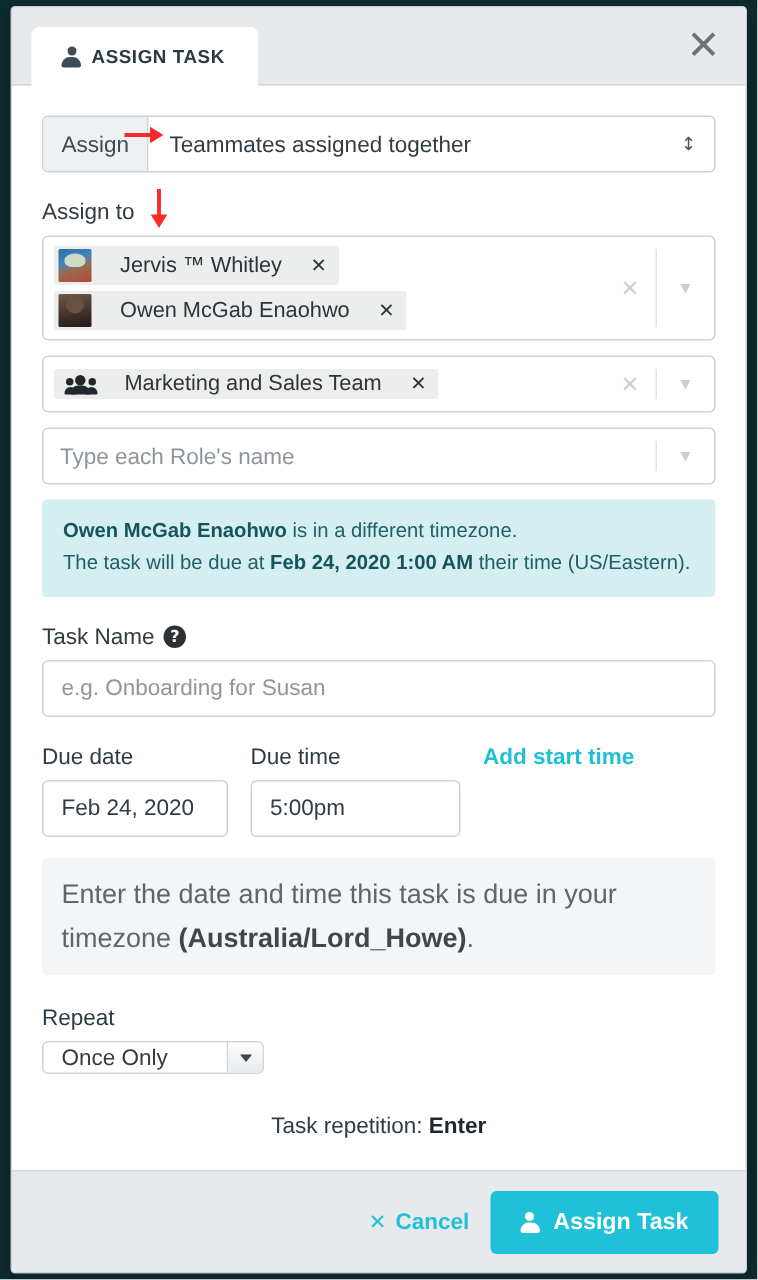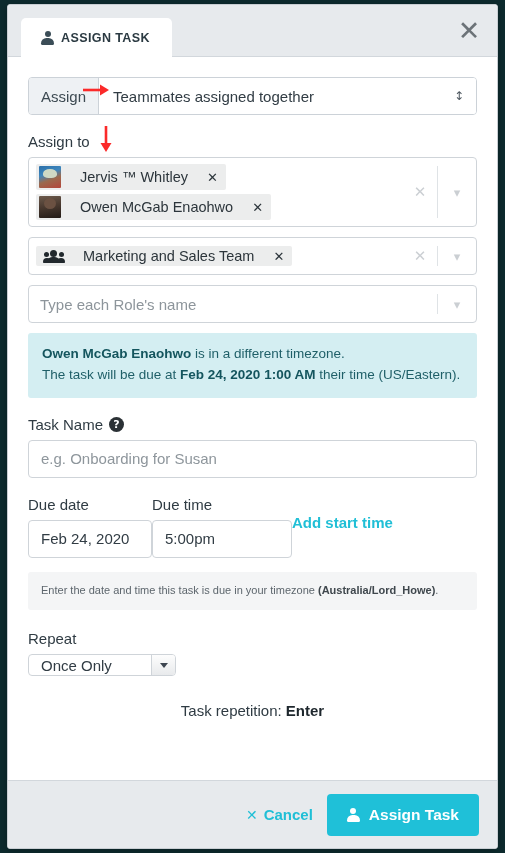--- a/index.html
+++ b/index.html
@@ -347,21 +347,22 @@
     font-size: 15px;
     color: #3a444b;
     outline: none;
     font-family: "Liberation Sans", sans-serif;
   }
   .text-input::placeholder { color: #8e969c; }
 
   
   .due-row {
     display: flex;
-    align-items: center;
+    align-items: flex-start;
+    gap: 15px;
   }
   .due-col-label {
     font-size: 15px;
     color: #2f3b43;
     margin-bottom: 7px;
   }
   .due-input {
     width: 124px;
     height: 38px;
     border: 1px solid #cfd4d9;
@@ -381,21 +382,21 @@
     text-decoration: none;
     padding-bottom: 9px;
     cursor: pointer;
   }
 
   .note-box {
     background: #f4f5f6;
     border-radius: 3px;
     padding: 10px 13px 11px 13px;
     margin-top: 14px;
-    font-size: 11px;
+    font-size: 18px;
     color: #5d666d;
     line-height: 1.6;
   }
   .note-box b { color: #3f474d; }
 
   
   .repeat-select {
     appearance: none;
     -webkit-appearance: none;
     width: 148px;

